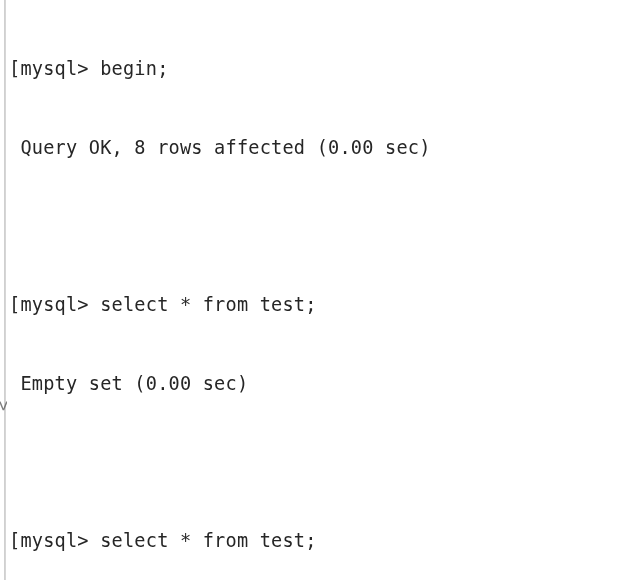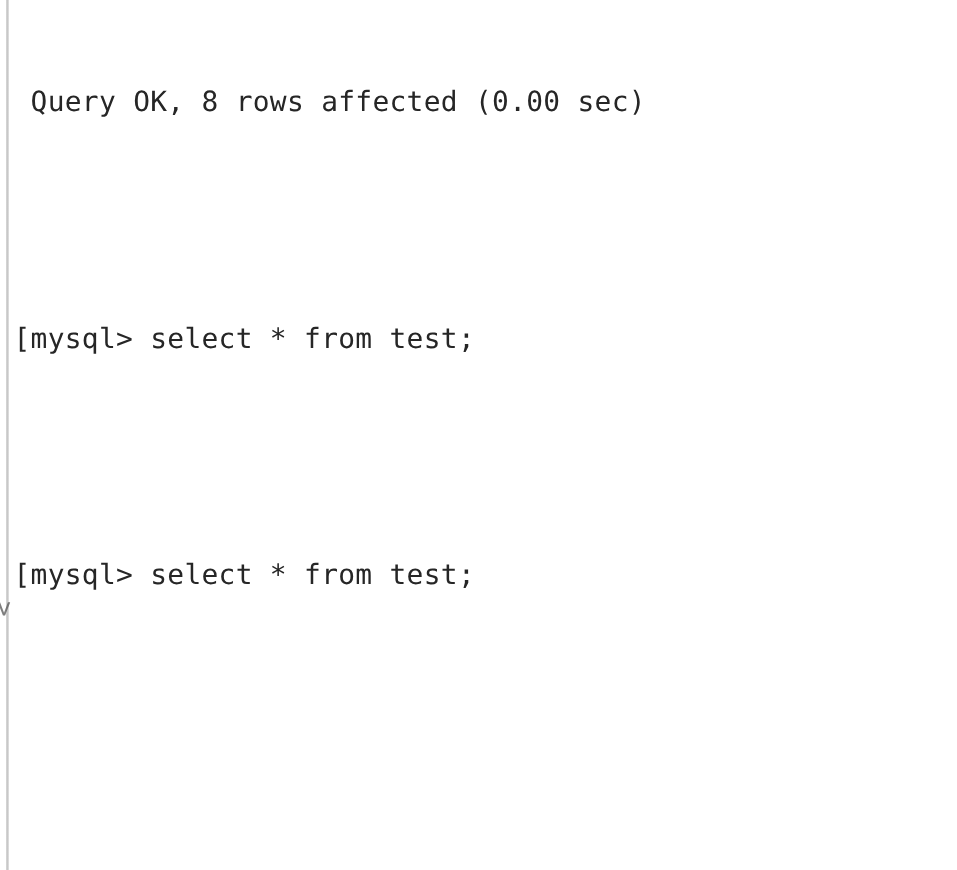--- a/index.html
+++ b/index.html
@@ -76,23 +76,25 @@
 
 <div id="screen">
 
   <div id="left-rule"></div>
 
   <div id="edge-artifact">
     <span>&lt;</span>
   </div>
 
   <div id="terminal">
+    <div class="line">[mysql&gt; begin;</div>
     <div class="line"> Query OK, 8 rows affected (0.00 sec)</div>
     <div class="line blank"></div>
     <div class="line">[mysql&gt; select * from test;</div>
+    <div class="line"> Empty set (0.00 sec)</div>
     <div class="line blank"></div>
     <div class="line">[mysql&gt; select * from test;</div>
     
     
     
     
     
     
     
     

